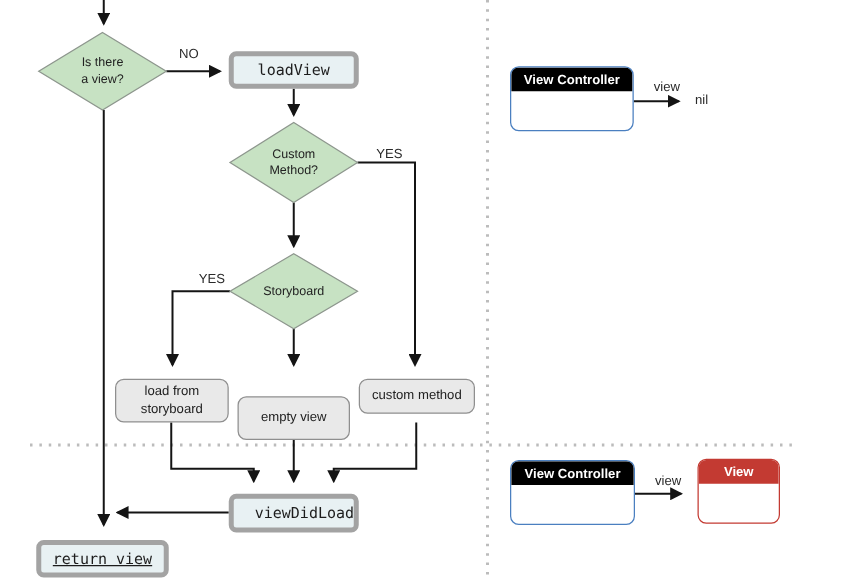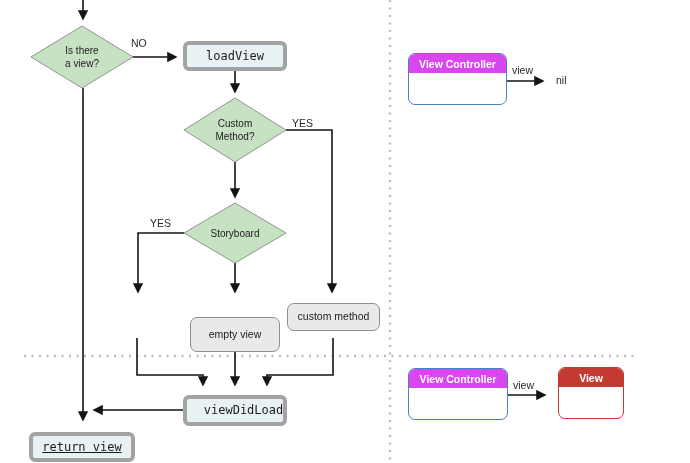--- a/index.html
+++ b/index.html
@@ -11,27 +11,27 @@
   .diamond{fill:#c7e2c3;stroke:#8d968d;stroke-width:1;}
   .node{position:absolute;display:flex;align-items:center;justify-content:center;
         text-align:center;box-sizing:border-box;white-space:pre-line;line-height:1.25;}
   .proc-blue{background:#e8f1f3;border:4px solid #a3a3a3;border-radius:6px;
              font-family:"DejaVu Sans Mono","Liberation Mono",monospace;
              font-size:12px;color:#1c1c1c;}
   .proc-gray{background:#e9e9e9;border:1px solid #8f8f8f;border-radius:7px;
              font-size:10.5px;color:#222;}
   .diamond-label{position:absolute;font-size:10px;color:#222;text-align:center;
                  white-space:pre-line;line-height:1.3;}
-  .edge-label{position:absolute;font-size:10.5px;color:#2a2a2a;text-align:left;}
+  .edge-label{position:absolute;font-size:10.5px;color:#2a2a2a;text-align:right;}
   .uml{position:absolute;border-radius:7px;overflow:hidden;box-sizing:border-box;background:#fff;}
   .uml .hdr{height:19px;display:flex;align-items:center;justify-content:center;
             color:#fff;font-weight:bold;font-size:10.5px;}
   .uml .body{background:#fff;}
   .uml.blue{border:1.5px solid #4a7fc0;}
-  .uml.blue .hdr{background:#d946ef;}
+  .uml.blue .hdr{background:#000000;}
   .uml.red{border:1.5px solid #c33a32;}
   .uml.red .hdr{background:#c33a32;}
 </style>
 </head>
 <body>
 
 <div class="canvas">
 
   <svg class="wires" width="690" height="463" viewBox="0 0 690 463">
     <defs>
@@ -68,20 +68,22 @@
 a view?</div>
   <div class="diamond-label" style="left:195px;top:117px;width:80px;">Custom
 Method?</div>
   <div class="diamond-label" style="left:195px;top:227px;width:80px;">Storyboard</div>
 
   <div class="edge-label" style="left:131px;top:37px;width:28px;">NO</div>
   <div class="edge-label" style="left:292px;top:117px;width:30px;">YES</div>
   <div class="edge-label" style="left:150px;top:217px;width:30px;">YES</div>
 
   <div class="node proc-blue" style="left:183px;top:41px;width:104px;height:30px;">loadView</div>
+  <div class="node proc-gray" style="left:92px;top:303px;width:91px;height:35px;">load from
+storyboard</div>
   <div class="node proc-gray" style="left:190px;top:317px;width:90px;height:35px;">empty view</div>
   <div class="node proc-gray" style="left:287px;top:303px;width:93px;height:28px;">custom method</div>
   <div class="node proc-blue" style="left:183px;top:395px;width:104px;height:31px;padding-left:17px;">viewDidLoad</div>
   <div class="node proc-blue" style="left:29px;top:432px;width:106px;height:30px;text-decoration:underline;">return view</div>
 
   <div class="uml blue" style="left:408px;top:53px;width:99px;height:52px;">
     <div class="hdr">View Controller</div>
     <div class="body"></div>
   </div>
   <div class="edge-label" style="left:512px;top:64px;width:32px;">view</div>

